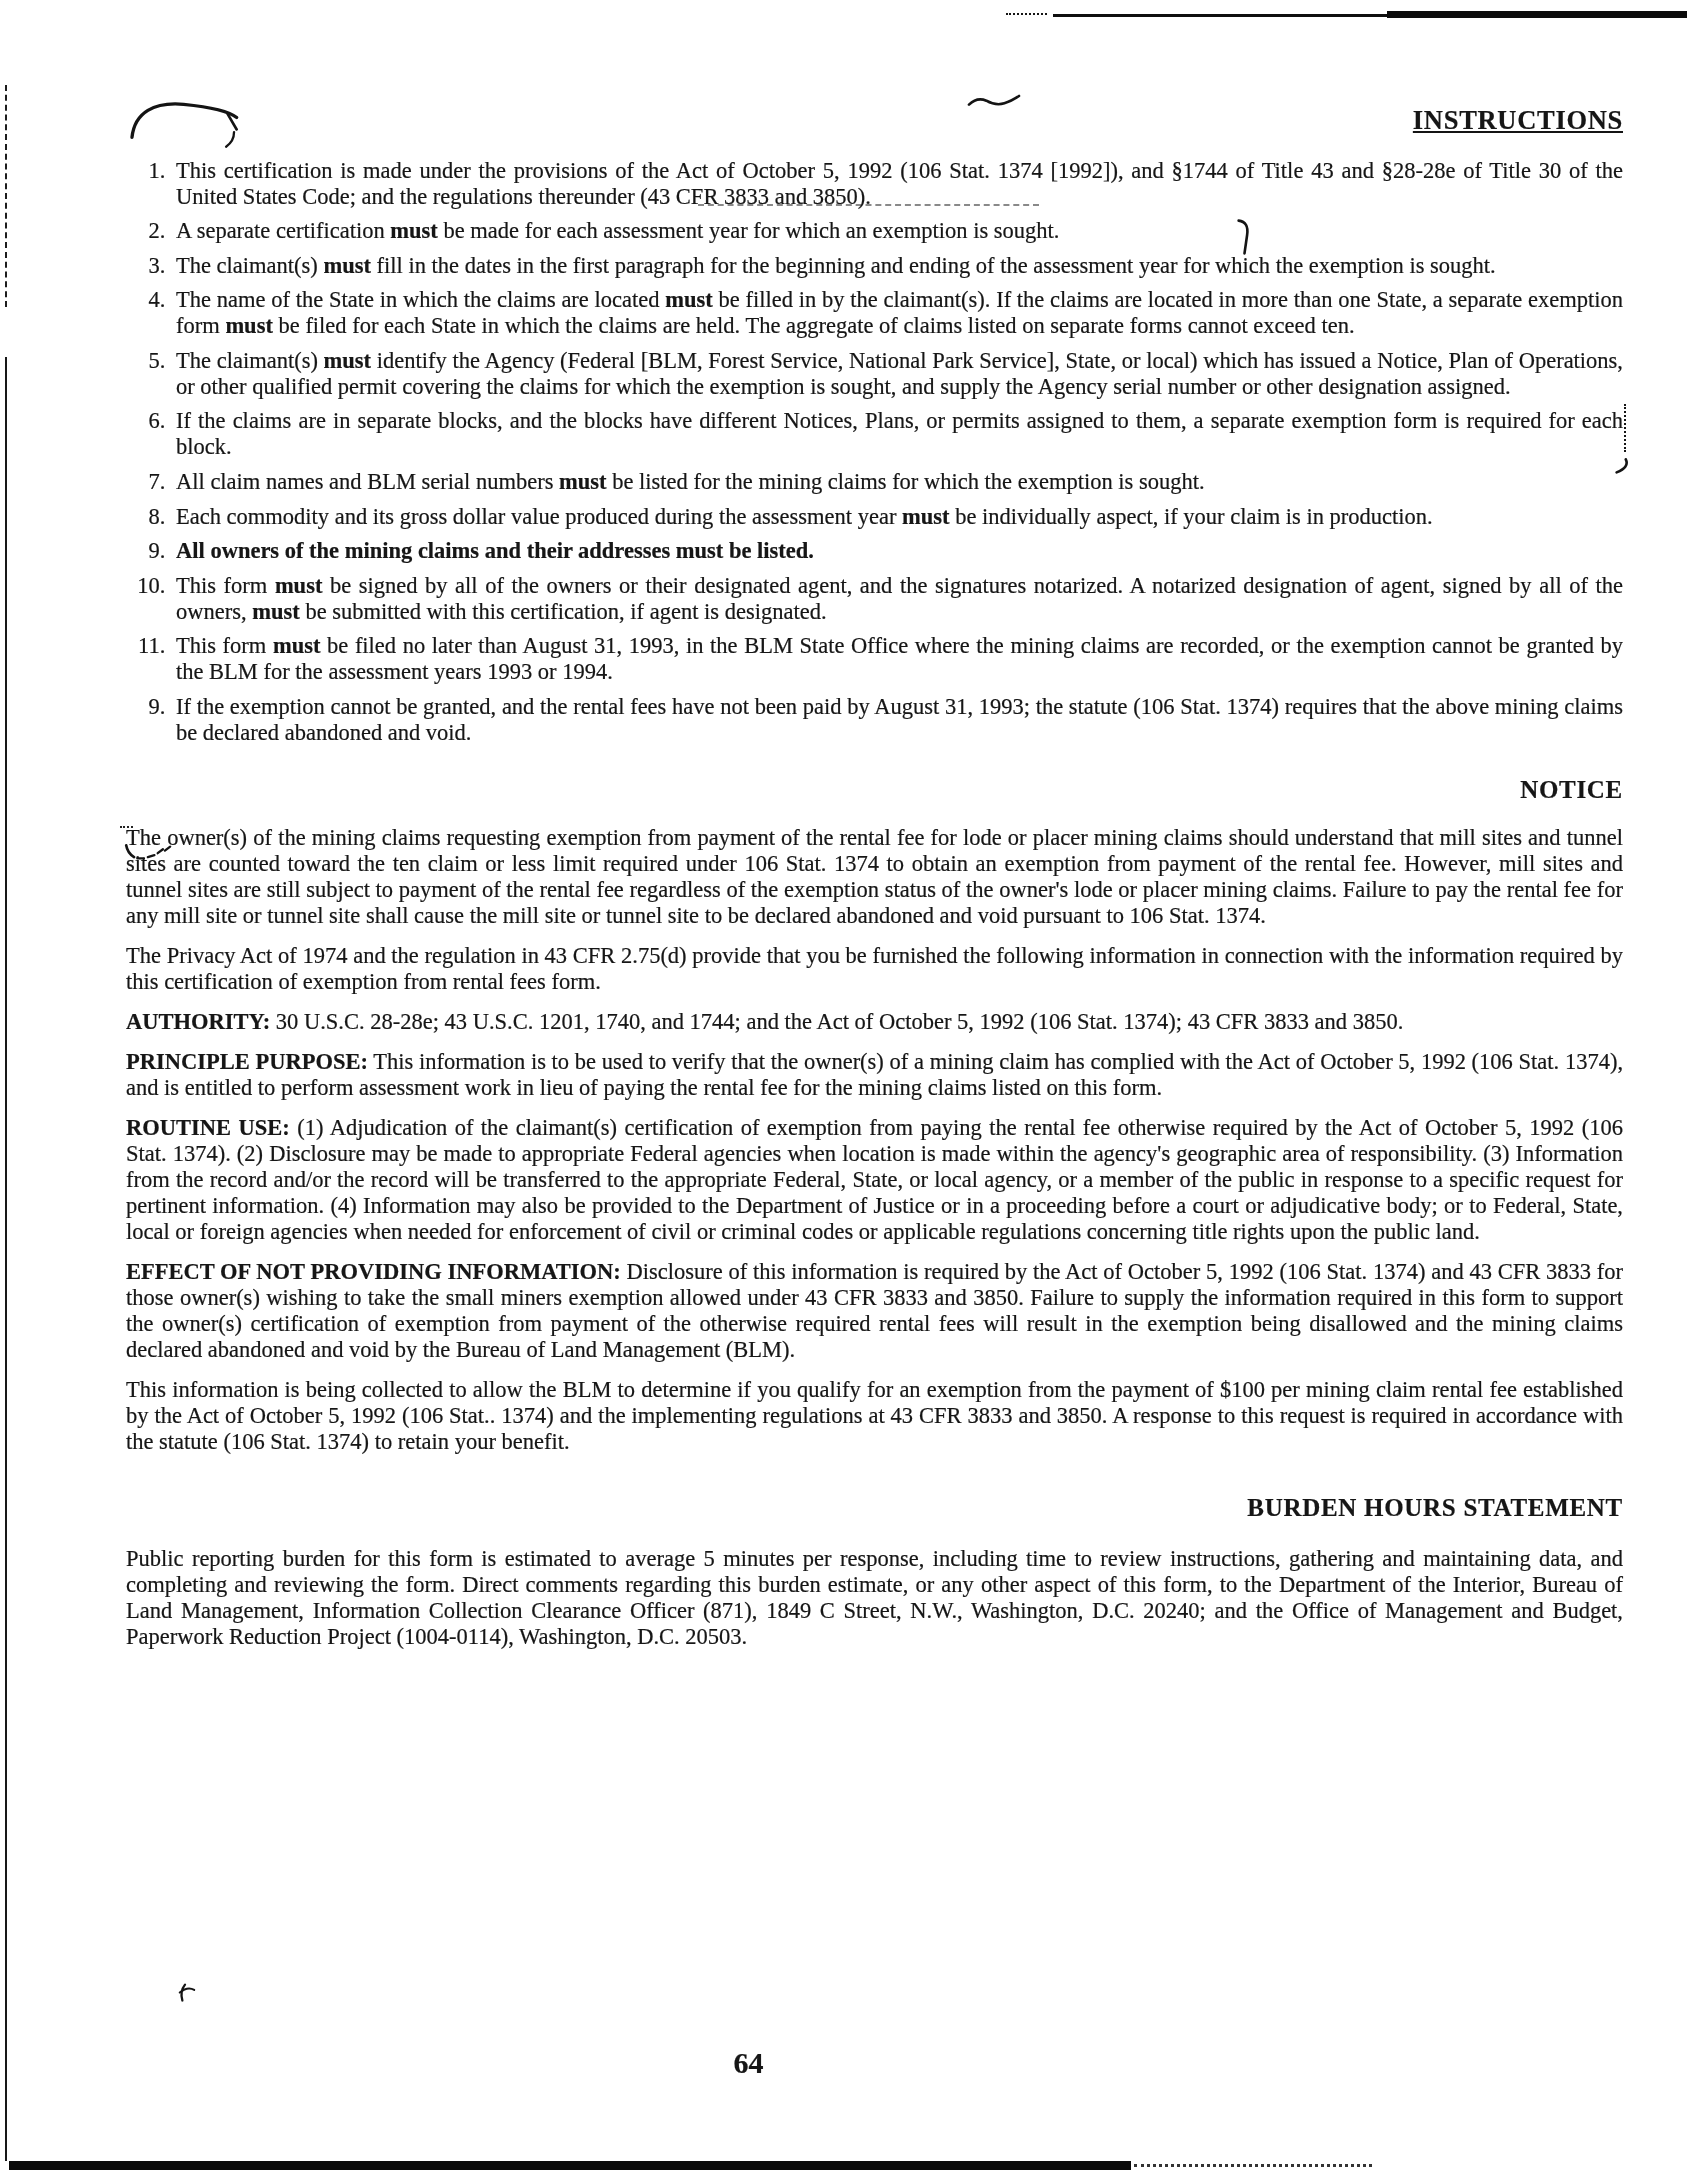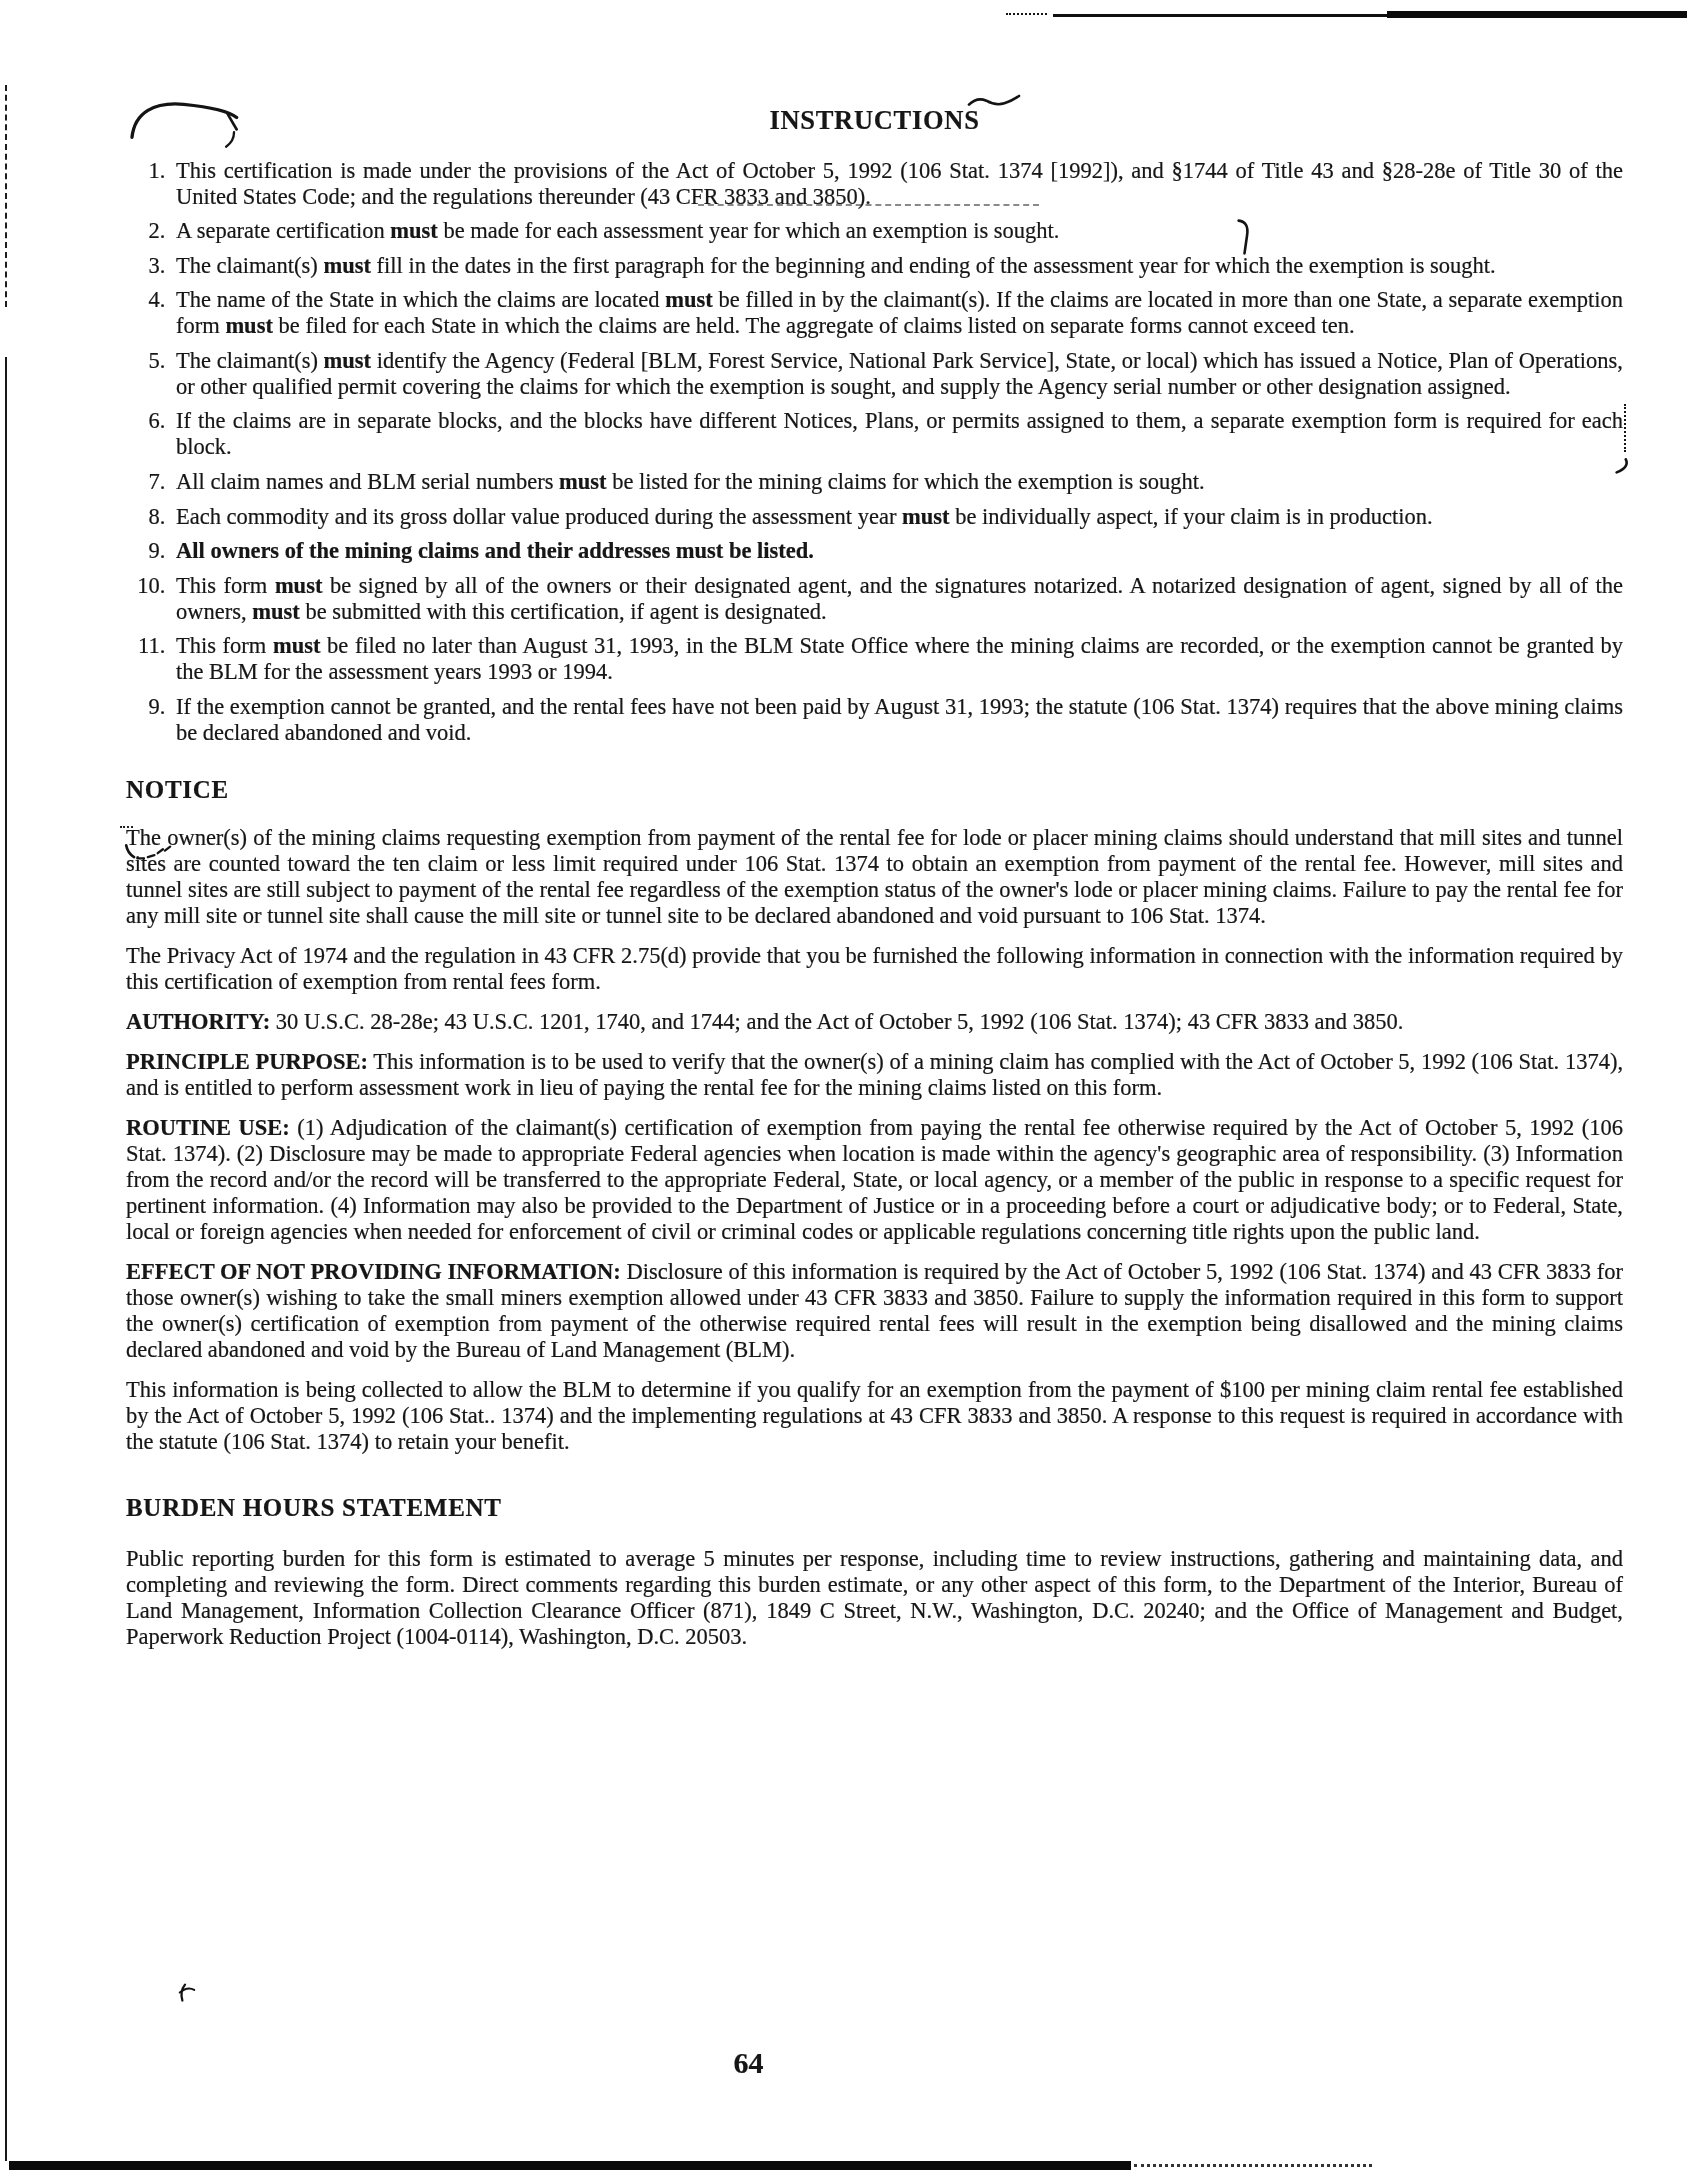--- a/index.html
+++ b/index.html
@@ -2,22 +2,22 @@
 <html style="font-size:10.6px"><head>
 <meta charset="utf-8">
 <style>
   html,body{margin:0;padding:0;background:#dcdcdc;}
   .page{
     position:relative;width:1687px;height:2183px;background:#ffffff;
     color:#161616;font-family:"Liberation Serif","DejaVu Serif",serif;
     overflow:hidden;-webkit-text-stroke:0.2px #141414;
   }
   .content{position:absolute;left:126px;top:105px;width:1497px;}
-  .h-main{font-size:26.5px;line-height:30px;font-weight:700;text-align:center;margin:0 0 22.5px;letter-spacing:0.7px;}
-  .h-sec{font-size:25px;line-height:29px;font-weight:700;text-align:left;letter-spacing:0.7px;}
+  .h-main{font-size:26.5px;line-height:30px;font-weight:700;text-align:right;margin:0 0 22.5px;letter-spacing:0.7px;text-decoration:underline;}
+  .h-sec{font-size:25px;line-height:29px;font-weight:700;text-align:right;letter-spacing:0.7px;}
   .h-notice{margin:29px 0 21px;}
   .h-burden{margin:38px 0 24px;}
   .item{display:flex;margin:0 0 8.6px;}
   .num{flex:0 0 50px;box-sizing:border-box;text-align:right;padding-right:10.6px;font-size:22.5px;line-height:26px;}
   .txt{flex:1;text-align:justify;font-size:22.5px;line-height:26px;}
   .para{margin:3px 0 14px;text-align:justify;font-size:22.5px;line-height:26px;}
   .mt-gap{margin-top:36px;}
   .b{font-weight:700;}
   .pagenum{position:absolute;top:2046px;left:0;width:1497px;text-align:center;font-size:30px;font-weight:700;font-family:Liberation Serif, serif;}
   .art{position:absolute;}

